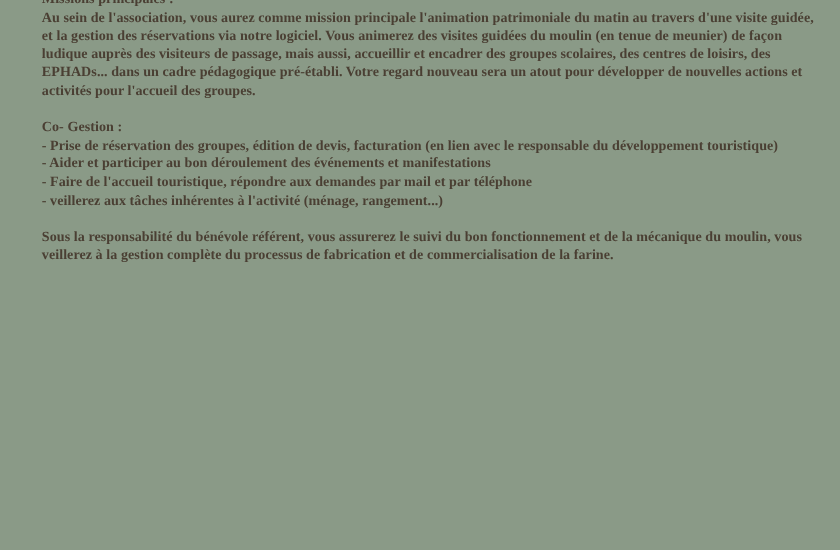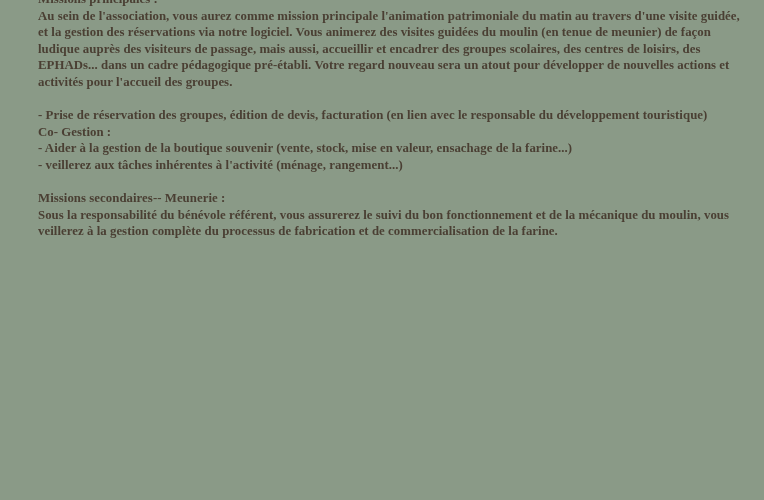--- a/index.html
+++ b/index.html
@@ -46,31 +46,31 @@
   <div class="doc-body">
 
     <p class="para clipped-top">Missions principales :</p>
 
 
     <p class="para">Au sein de l'association, vous aurez comme mission principale l'animation patrimoniale du matin au travers d'une visite guidée, et la gestion des réservations via notre logiciel. Vous animerez des visites guidées du moulin (en tenue de meunier) de façon ludique auprès des visiteurs de passage, mais aussi, accueillir et encadrer des groupes scolaires, des centres de loisirs, des EPHADs... dans un cadre pédagogique pré-établi. Votre regard nouveau sera un atout pour développer de nouvelles actions et activités pour l'accueil des groupes.</p>
 
 
     <div class="blank-line"></div>
 
+    <p class="para"> Co- Gestion :</p>
+
     <p class="para">- Prise de réservation des groupes, édition de devis, facturation (en lien avec le responsable du développement touristique)</p>
 
-    <p class="para"> Co- Gestion :</p>
+    <p class="para">- Aider et participer au bon déroulement des événements et manifestations</p>
 
+    <p class="para">- Faire de l'accueil touristique, répondre aux demandes par mail et par téléphone</p>
 
-
-    <p class="para">- Aider à la gestion de la boutique souvenir (vente, stock, mise en valeur, ensachage de la farine...)</p>
 
 
     <p class="para">- veillerez aux tâches inhérentes à l'activité (ménage, rangement...)</p>
 
     <div class="blank-line"></div>
 
-    <p class="para">Missions secondaires-- Meunerie :</p>
 
     <p class="para">Sous la responsabilité du bénévole référent, vous assurerez le suivi du bon fonctionnement et de la mécanique du moulin, vous veillerez à la gestion complète du processus de fabrication et de commercialisation de la farine.</p>
 
   </div>
 </div>
 
 </body></html>

